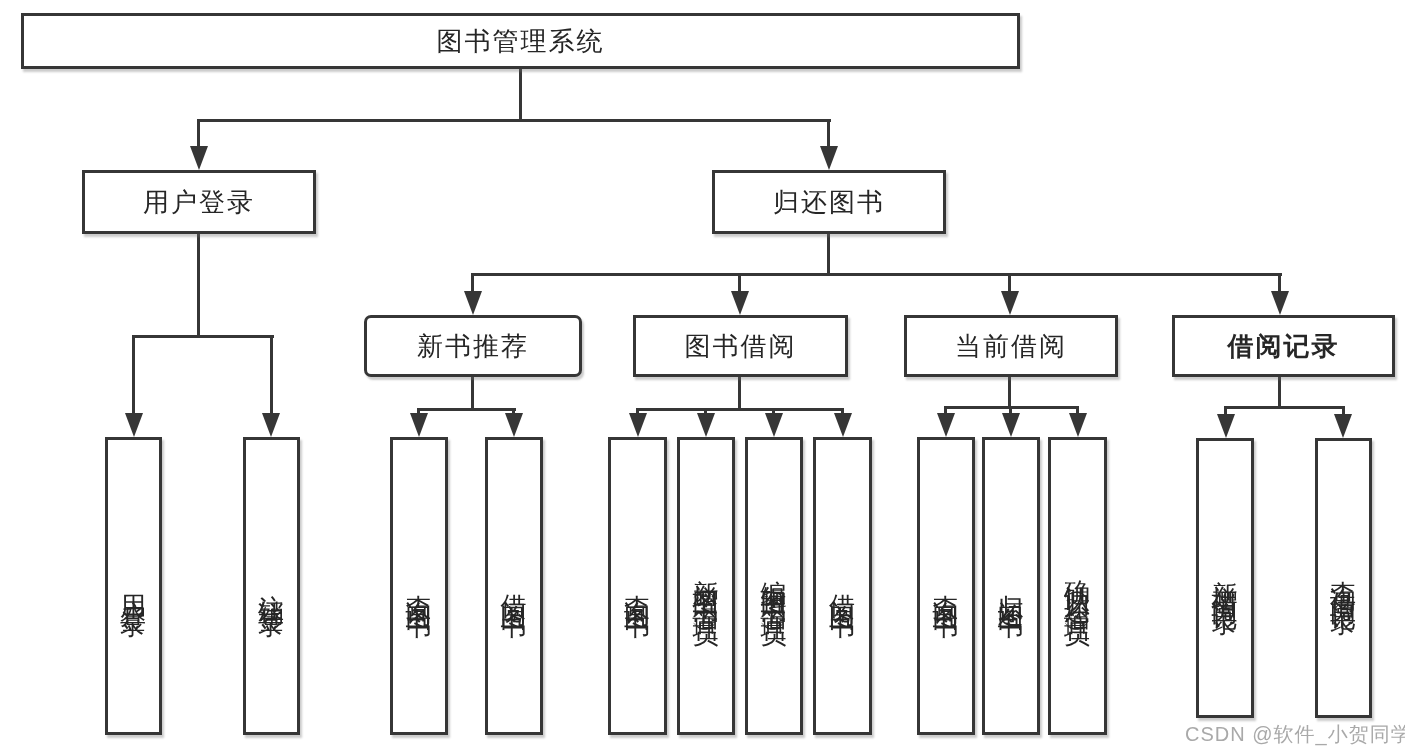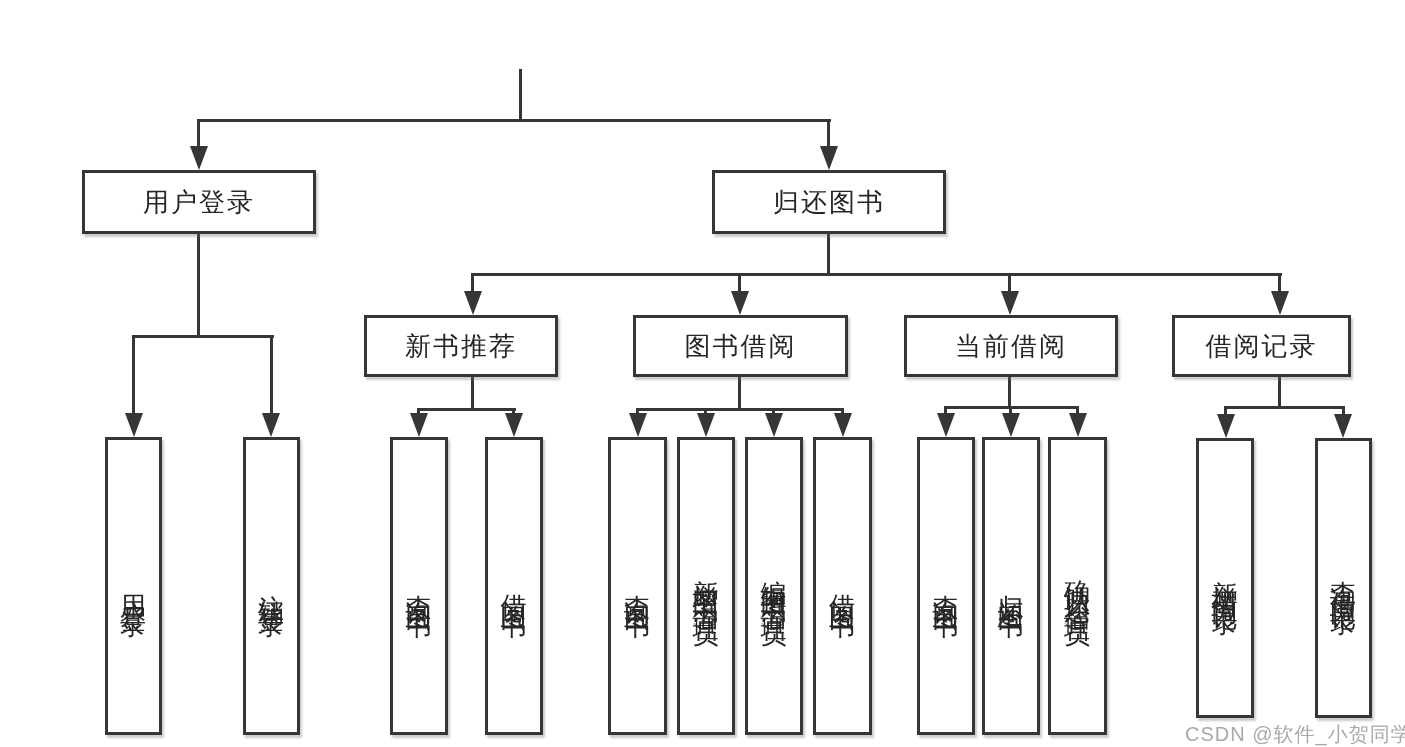--- a/index.html
+++ b/index.html
@@ -93,32 +93,33 @@
   <div class="arrow" style="left:1002px;top:413px;"></div>
   <div class="arrow" style="left:1069px;top:413px;"></div>
 
   <div class="vline" style="left:1278px;top:377px;height:29px;"></div>
   <div class="hline" style="left:1224px;top:406px;width:121px;"></div>
   <div class="vline" style="left:1224px;top:406px;height:10px;"></div>
   <div class="vline" style="left:1342px;top:406px;height:10px;"></div>
   <div class="arrow" style="left:1217px;top:414px;"></div>
   <div class="arrow" style="left:1334px;top:414px;"></div>
 
+  <div class="node" style="left:21px;top:13px;width:999px;height:56px;">图书管理系统</div>
 
   <div class="node" style="left:82px;top:170px;width:234px;height:64px;">用户登录</div>
 
   <div class="node" style="left:712px;top:170px;width:234px;height:64px;">归还图书</div>
 
-  <div class="node" style="left:364px;top:315px;width:194px;height:62px;">新书推荐</div>
+  <div class="node" style="left:364px;top:315px;width:218px;height:62px;border-radius:7px;">新书推荐</div>
 
   <div class="node" style="left:904px;top:315px;width:214px;height:62px;">当前借阅</div>
 
   <div class="node" style="left:633px;top:315px;width:215px;height:62px;">图书借阅</div>
 
-  <div class="node" style="left:1172px;top:315px;width:179px;height:62px;">借阅记录</div>
+  <div class="node" style="left:1172px;top:315px;width:223px;height:62px;font-weight:bold;">借阅记录</div>
 
   <div class="node leaf" style="left:105px;top:437px;width:57px;height:298px;">用户登录</div>
   <div class="node leaf" style="left:243px;top:437px;width:57px;height:298px;">注销登录</div>
 
   <div class="node leaf" style="left:390px;top:437px;width:58px;height:298px;">查询图书</div>
   <div class="node leaf" style="left:485px;top:437px;width:58px;height:298px;">借阅图书</div>
 
   <div class="node leaf" style="left:608px;top:437px;width:59px;height:298px;">查询图书</div>
   <div class="node leaf" style="left:677px;top:437px;width:58px;height:298px;">新增图书（管理员）</div>
   <div class="node leaf" style="left:745px;top:437px;width:58px;height:298px;">编辑图书（管理员）</div>

